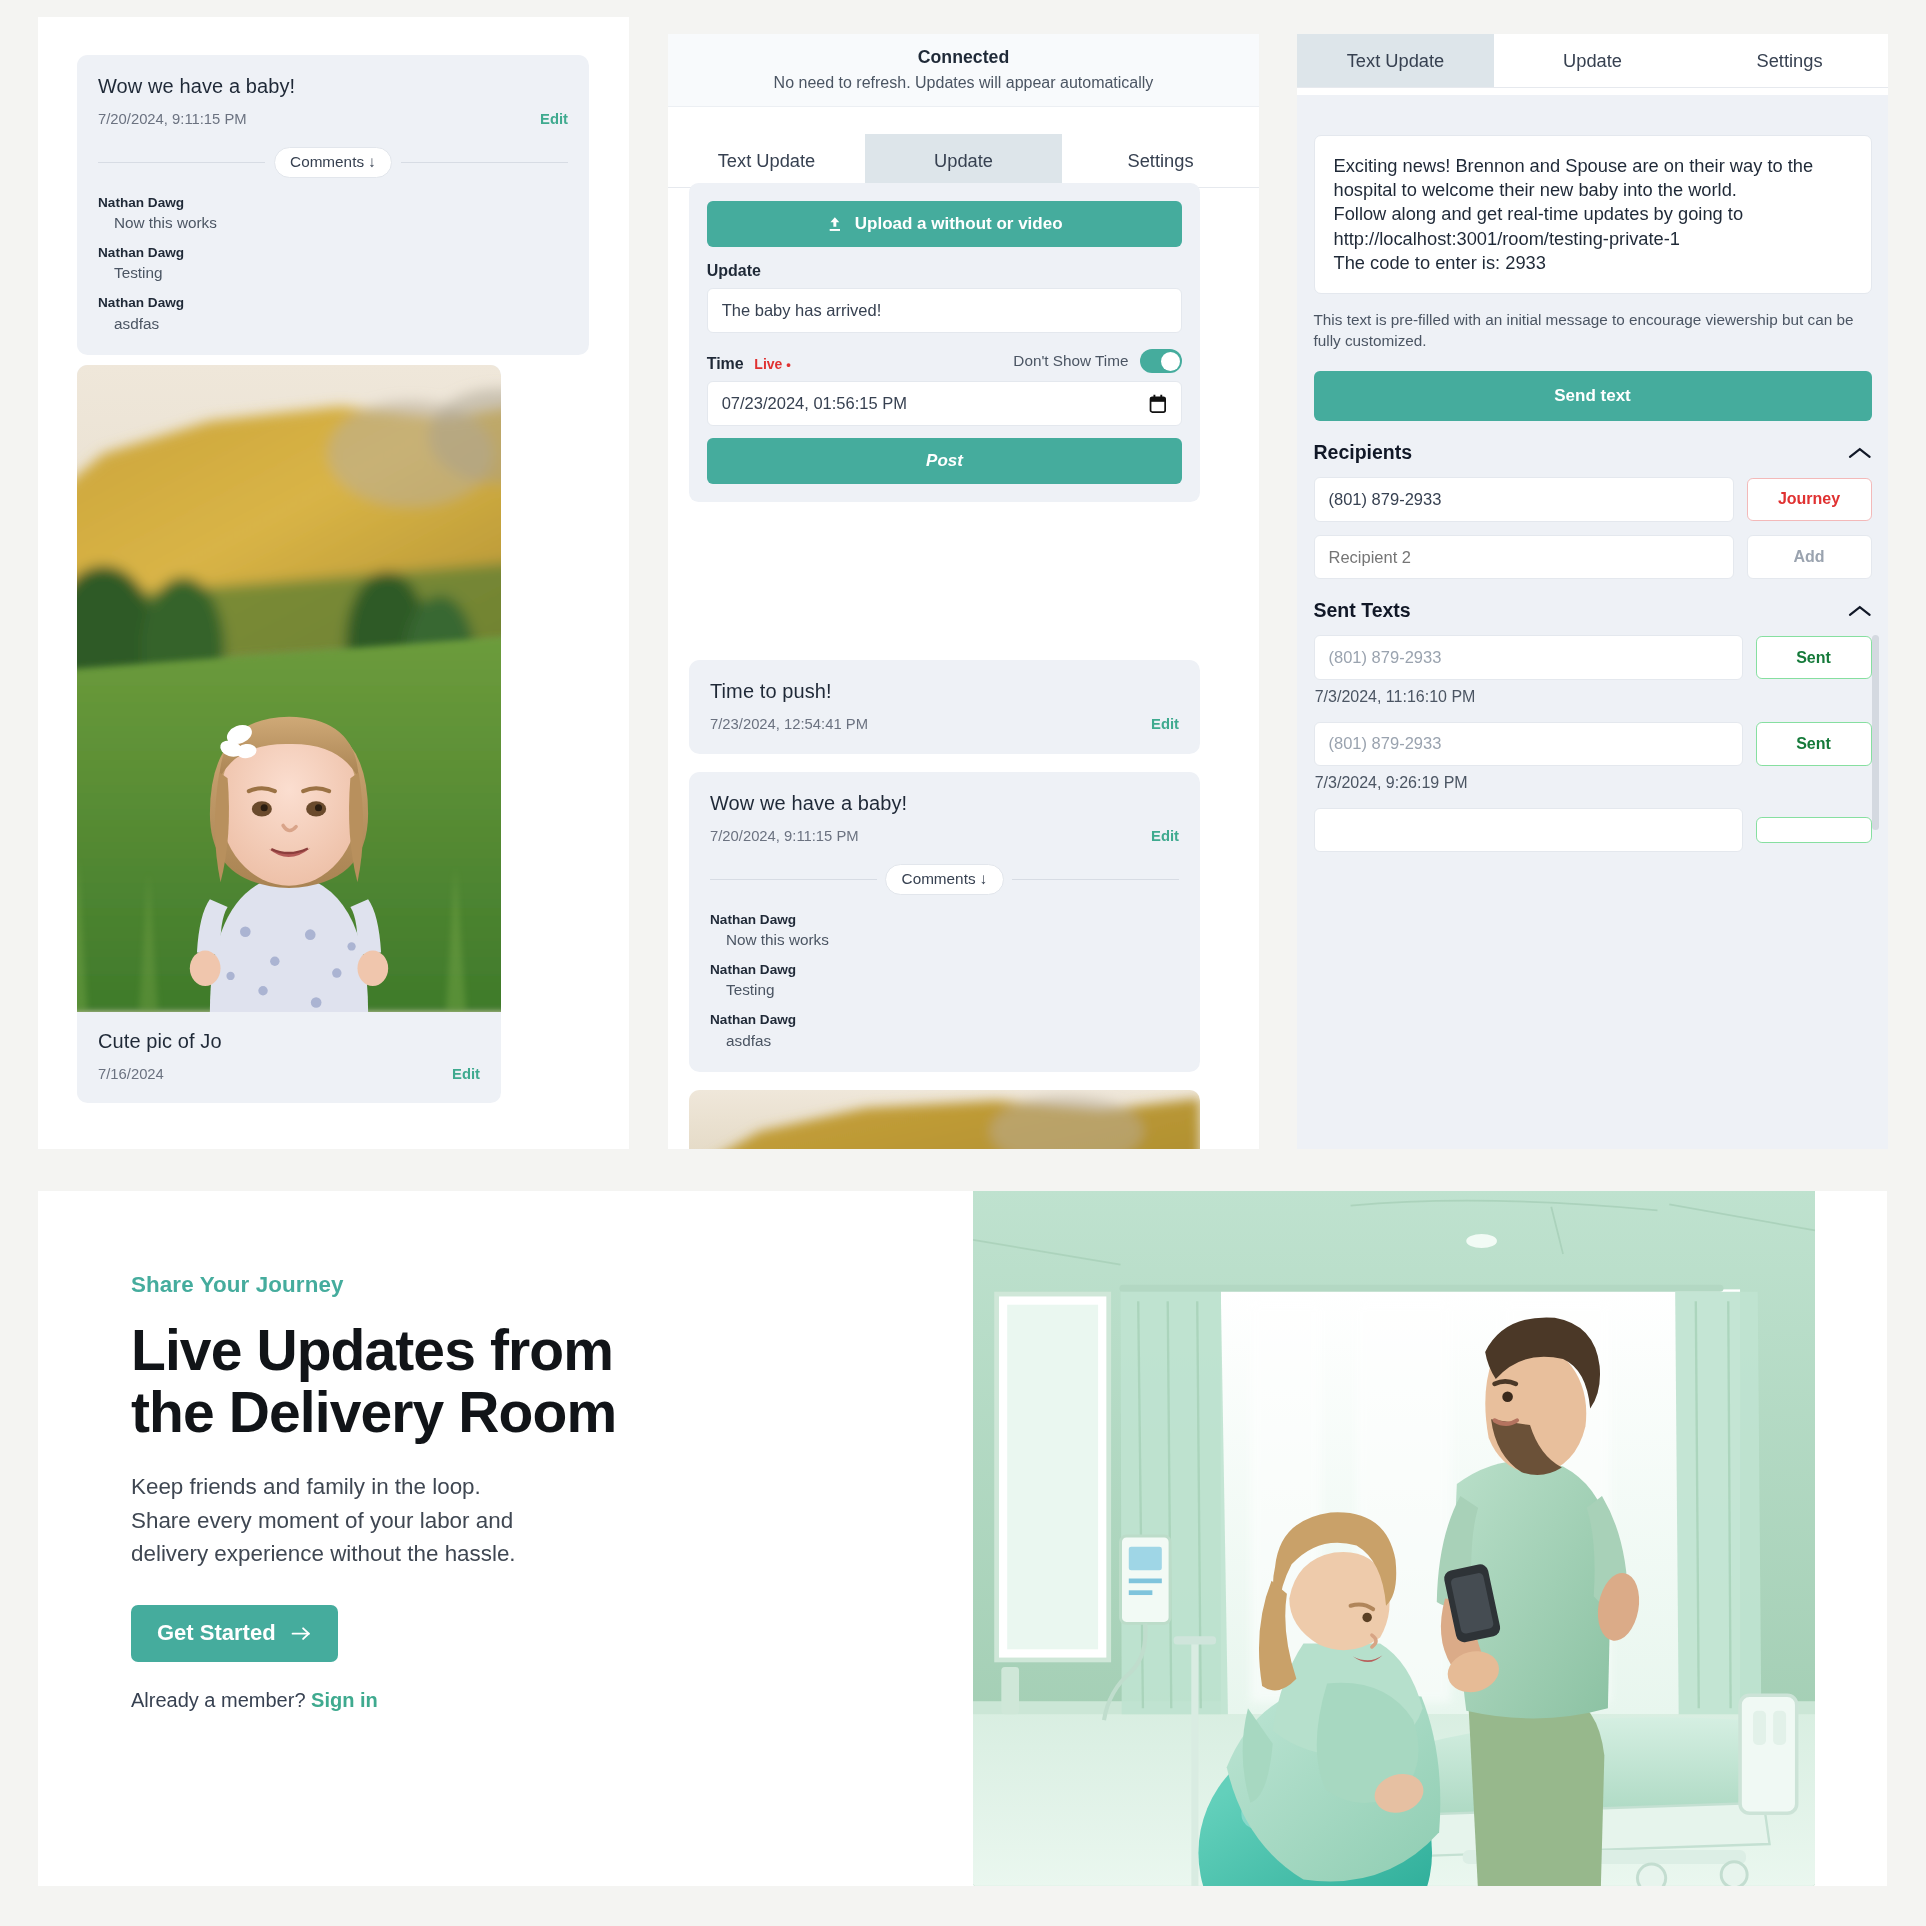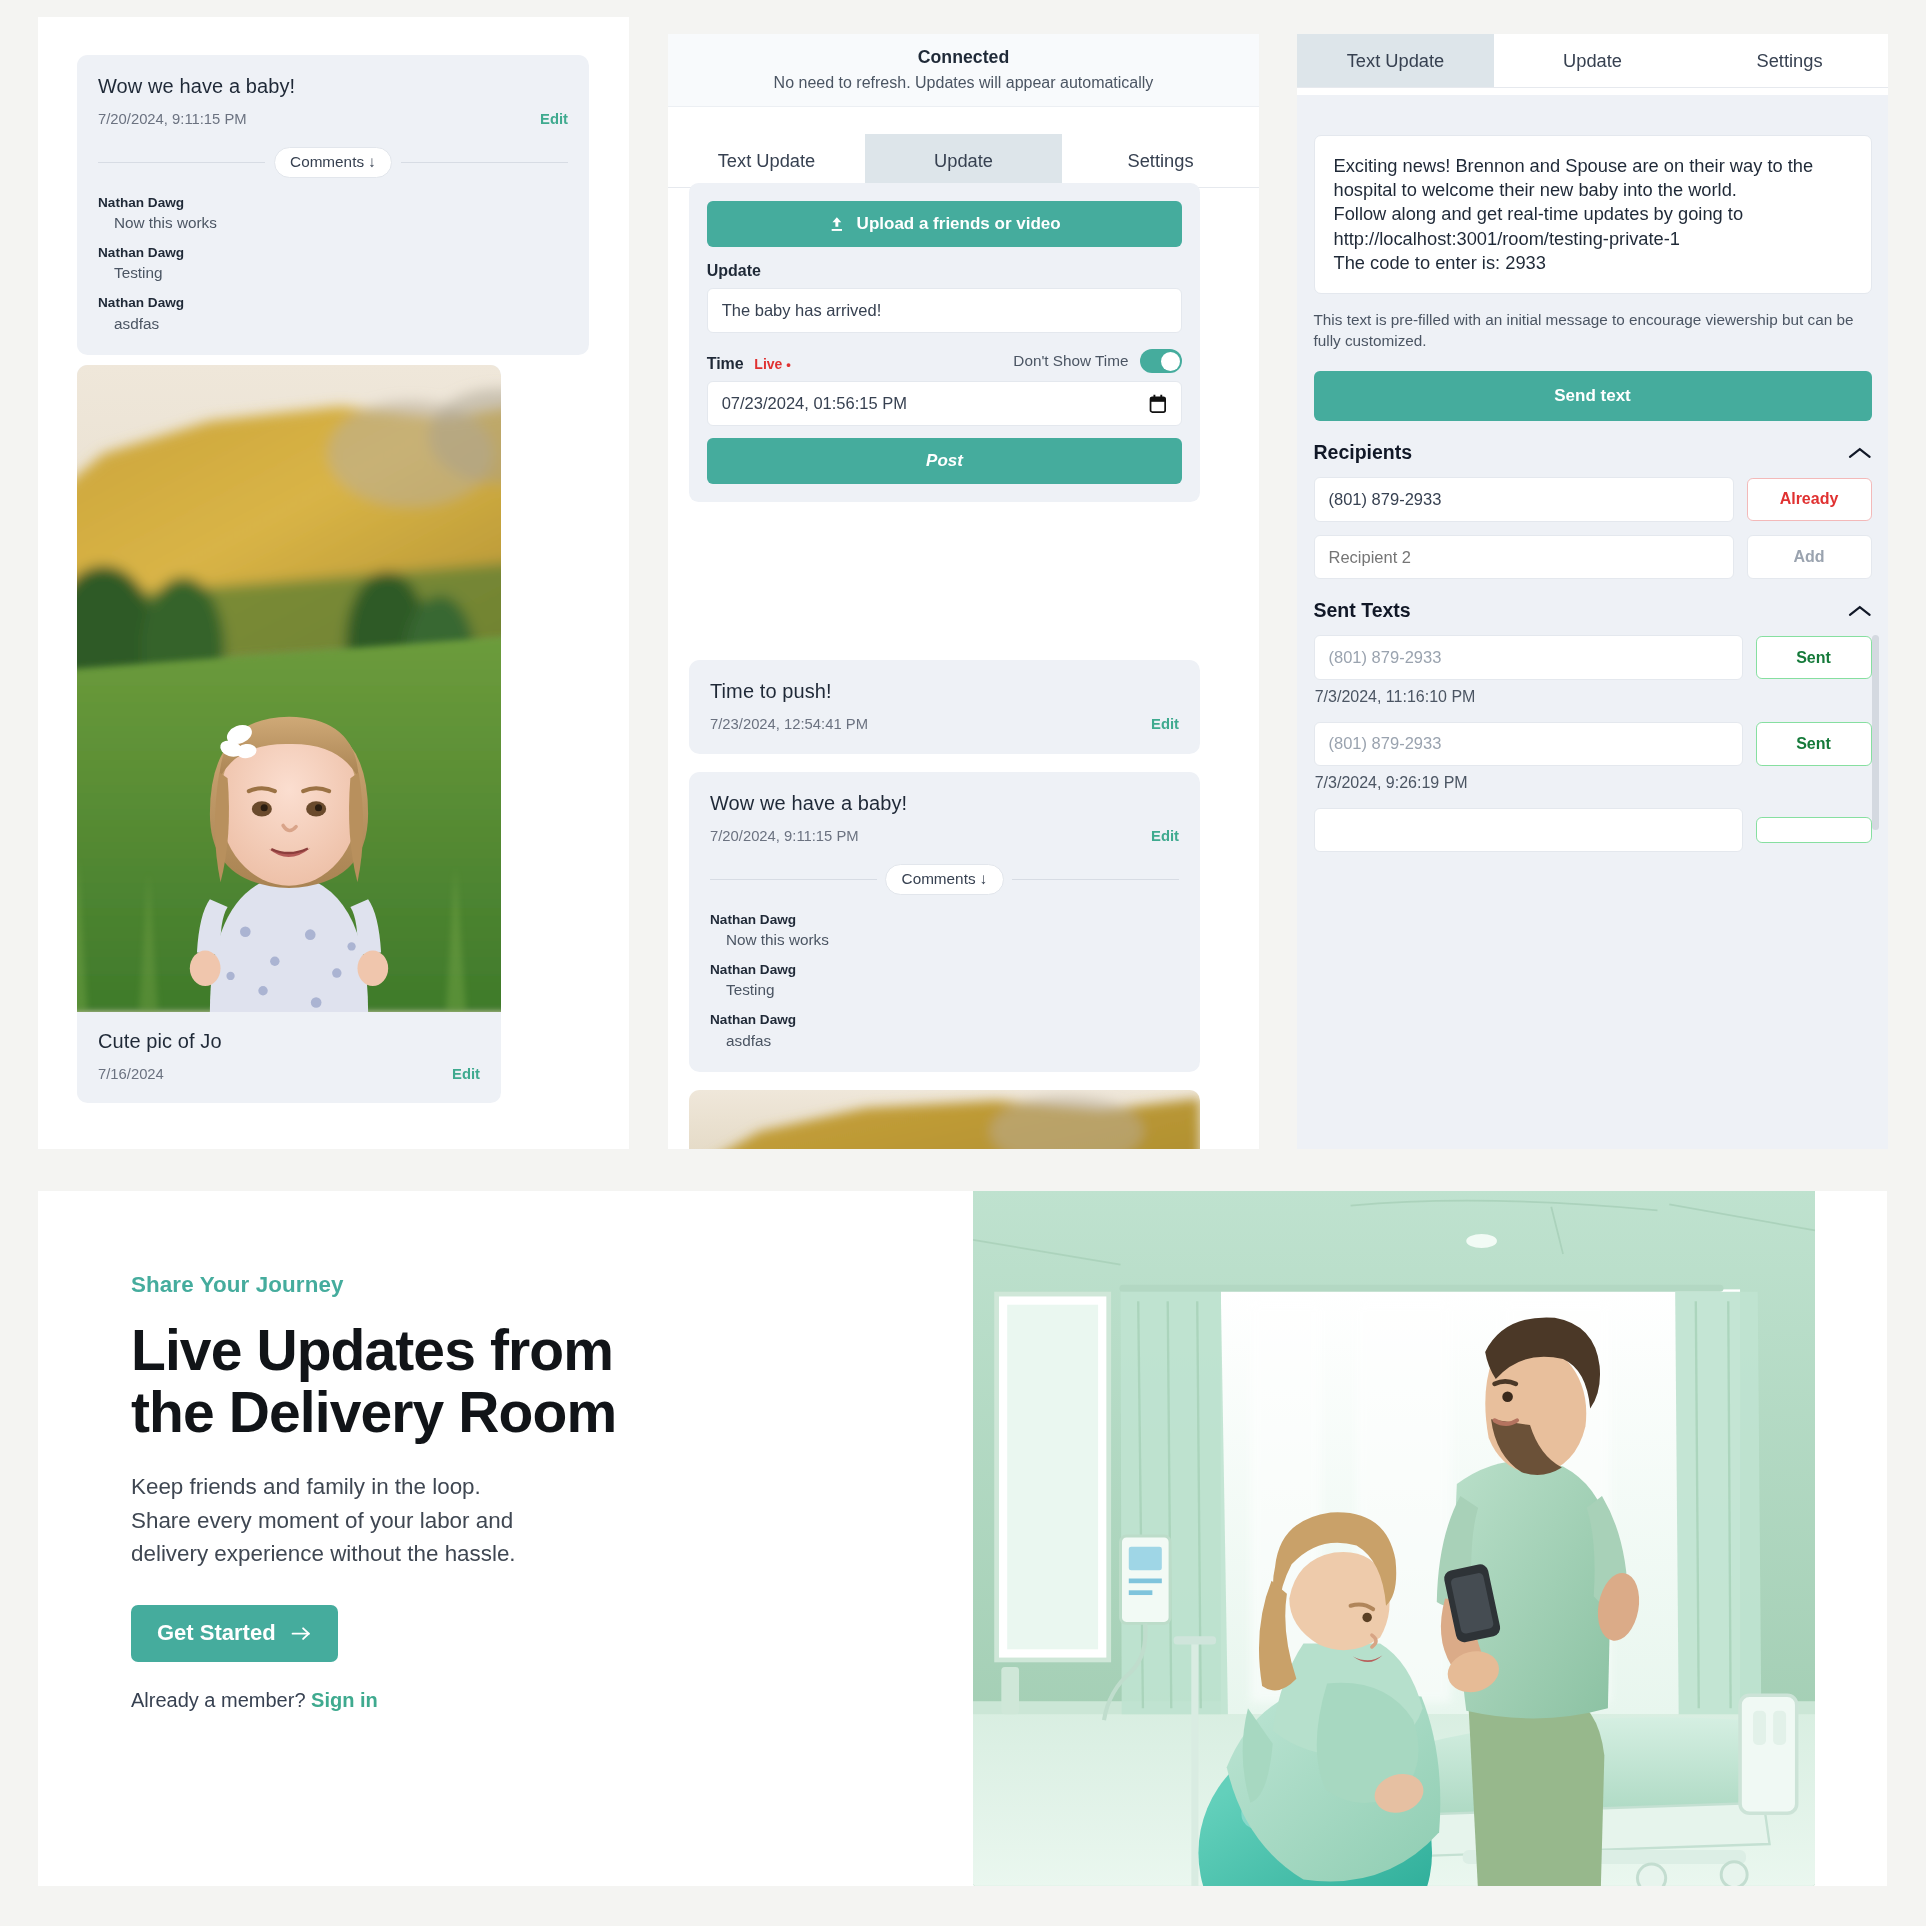--- a/index.html
+++ b/index.html
@@ -281,21 +281,21 @@
       <div class="tab active">Update</div>
       <div class="tab">Settings</div>
     </div>
 
     <div class="form-box" style="position:absolute; left:21px; top:149px; width:511px;">
       <button class="btn btn-teal upload-btn">
         <svg width="17.7" height="17.7" viewBox="0 0 24 24">
           <path d="M12 3 L18 10 H14 V16 H10 V10 H6 Z" fill="#fff"></path>
           <rect x="5" y="19" width="14" height="2.6" fill="#fff"></rect>
         </svg>
-        <span>Upload a friends or video</span>
+        <span>Upload a without or video</span>
       </button>
 
       <div class="field-label">Update</div>
       <input class="input" value="The baby has arrived!" style="">
 
       <div class="time-row">
         <span class="time-left">
           <span class="time-label">Time</span>
           <span class="live-badge">
             <span>Live</span>
@@ -406,21 +406,21 @@
       
       <div class="section-head">
         <span class="section-title">Recipients</span>
         <svg width="23.6" height="14" viewBox="0 0 24 14">
           <path d="M2 11 L12 3 L22 11" fill="none" stroke="#111827" stroke-width="2.2" stroke-linecap="round"></path>
         </svg>
       </div>
 
       <div class="row">
         <input class="input" value="(801) 879-2933" style="">
-        <button class="pill-btn btn-remove">Already</button>
+        <button class="pill-btn btn-remove">Journey</button>
       </div>
 
       <div class="row">
         <input class="input" placeholder="Recipient 2" style="">
         <button class="pill-btn btn-add">Add</button>
       </div>
 
       
       <div class="section-head">
         <span class="section-title">Sent Texts</span>

